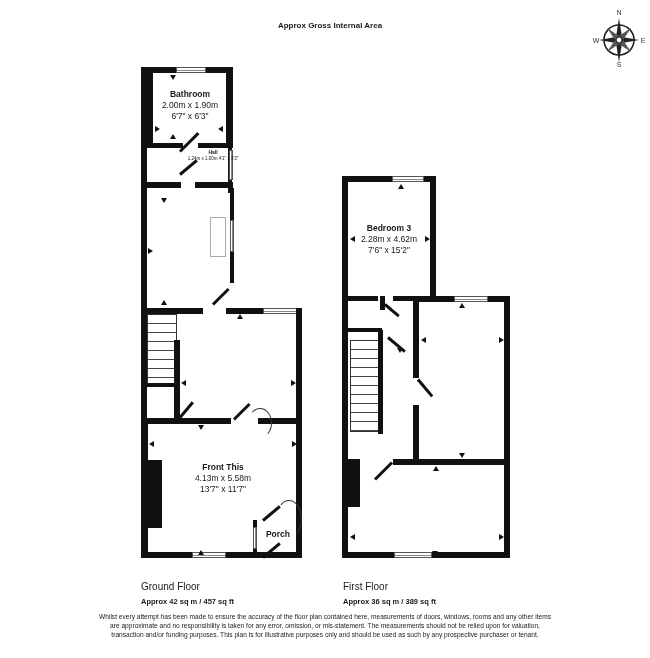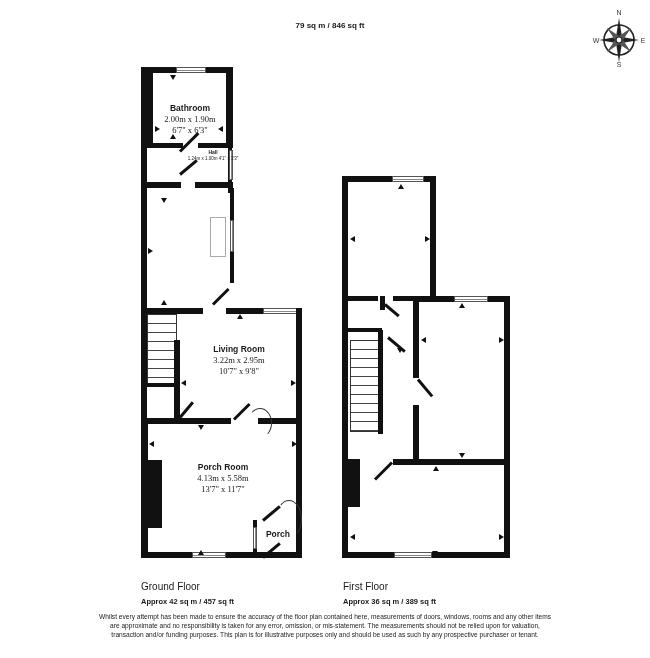--- a/index.html
+++ b/index.html
@@ -6,41 +6,41 @@
   body { width:650px; height:658px; position:relative; overflow:hidden; font-family:"Liberation Sans", sans-serif; color:#1a1a1a; }
   .abs { position:absolute; }
   .wall { position:absolute; background:#111; }
   .win { position:absolute; background:#fff; border:1px solid #555; box-sizing:border-box; }
   .win::after { content:""; position:absolute; left:0; right:0; top:50%; height:1px; background:#888; }
   .winv { position:absolute; background:#fff; border:1px solid #555; box-sizing:border-box; }
   .winv::after { content:""; position:absolute; top:0; bottom:0; left:50%; width:1px; background:#888; }
   .title { text-align:center; font-weight:bold; font-size:8px; line-height:10px; }
   .room-label { position:absolute; text-align:center; font-size:8.5px; line-height:11px; white-space:nowrap; transform:translateX(-50%); }
   .room-label .nm { font-weight:bold; display:block; }
-  .room-label .dm { display:block;font-family:Liberation Serif, serif; }
+  .room-label .dm { display:block; }
   .hall-label { position:absolute; text-align:center; font-size:4.5px; line-height:5.5px; white-space:nowrap; transform:translateX(-50%); }
   .hall-label .nm { font-weight:bold; display:block; font-size:5px; }
   .arrow { position:absolute; width:0; height:0; }
   .au { border-left:3px solid transparent; border-right:3px solid transparent; border-bottom:5px solid #111; }
   .ad { border-left:3px solid transparent; border-right:3px solid transparent; border-top:5px solid #111; }
   .al { border-top:3px solid transparent; border-bottom:3px solid transparent; border-right:5px solid #111; }
   .ar { border-top:3px solid transparent; border-bottom:3px solid transparent; border-left:5px solid #111; }
   .stairs { position:absolute; border:1px solid #333; box-sizing:border-box; background:repeating-linear-gradient(to bottom, #fff 0, #fff 8px, #444 8px, #444 9px); }
   .door-leaf { position:absolute; background:#111; height:3px; transform-origin:0 50%; }
   .door-arc { position:absolute; border:1px solid #333; border-radius:50%; box-sizing:border-box; }
   .floor-name { position:absolute; font-size:10px; }
   .floor-area { position:absolute; font-size:7.5px; font-weight:bold; }
   .disclaimer { position:absolute; left:95px; width:460px; top:612px; font-size:6.6px; line-height:9px; text-align:center; color:#222; }
   .compass { position:absolute; left:592px; top:6px; width:54px; height:62px; }
 </style>
 </head>
 <body>
 
 <div class="abs title" style="left:230px; top:21px; width:200px;">
-  <div>79 sq m / 846 sq ft</div>
+  <div>Approx Gross Internal Area</div>
 </div>
 
 <div class="compass">
   <svg width="54" height="62" viewBox="0 0 54 62">
     <text x="27" y="9" font-size="7" text-anchor="middle" font-family="Liberation Sans, sans-serif" fill="#333">N</text>
     <text x="27" y="61" font-size="7" text-anchor="middle" font-family="Liberation Sans, sans-serif" fill="#333">S</text>
     <text x="4" y="37" font-size="7" text-anchor="middle" font-family="Liberation Sans, sans-serif" fill="#333">W</text>
     <text x="51" y="37" font-size="7" text-anchor="middle" font-family="Liberation Sans, sans-serif" fill="#333">E</text>
     <circle cx="27" cy="34" r="15" fill="none" stroke="#222" stroke-width="1.6"></circle>
     <polygon points="27,12 30,31 27,34 24,31" fill="#222"></polygon>
@@ -113,37 +113,32 @@
   <div class="arrow au" style="left:161px; top:300px;"></div>
   <div class="arrow ar" style="left:148px; top:248px;"></div>
   <div class="arrow au" style="left:237px; top:314px;"></div>
   <div class="arrow al" style="left:181px; top:380px;"></div>
   <div class="arrow ar" style="left:291px; top:380px;"></div>
   <div class="arrow ad" style="left:198px; top:425px;"></div>
   <div class="arrow au" style="left:198px; top:550px;"></div>
   <div class="arrow al" style="left:149px; top:441px;"></div>
   <div class="arrow ar" style="left:292px; top:441px;"></div>
 
-  <div class="room-label" style="left:190px; top:103px;">
+  <div class="room-label" style="left:190px; top:89px;">
     <span class="nm">Bathroom</span>
     <span class="dm">2.00m x 1.90m</span>
     <span class="dm">6'7" x 6'3"</span>
   </div>
   <div class="hall-label" style="left:213px; top:150px;">
     <span class="nm">Hall</span>
     <span class="dm">1.24m x 1.00m</span>
     <span class="dm">4'1" x 3'3"</span>
   </div>
-  <div class="room-label" style="left:239px; top:344px;">
-    <span class="nm">Living Room</span>
-    <span class="dm">3.22m x 2.95m</span>
-    <span class="dm">10'7" x 9'8"</span>
-  </div>
   <div class="room-label" style="left:223px; top:462px;">
-    <span class="nm">Porch Room</span>
+    <span class="nm">Front This</span>
     <span class="dm">4.13m x 5.58m</span>
     <span class="dm">13'7" x 11'7"</span>
   </div>
   <div class="room-label" style="left:278px; top:529px;">
     <span class="nm">Porch</span>
   </div>
 </div>
 
 <div class="abs" style="left:0;top:0;width:650px;height:600px;">
 
@@ -181,20 +176,25 @@
   <div class="arrow ad" style="left:397px; top:348px;"></div>
   <div class="arrow au" style="left:459px; top:303px;"></div>
   <div class="arrow al" style="left:421px; top:337px;"></div>
   <div class="arrow ar" style="left:499px; top:337px;"></div>
   <div class="arrow ad" style="left:459px; top:453px;"></div>
   <div class="arrow au" style="left:433px; top:466px;"></div>
   <div class="arrow al" style="left:350px; top:534px;"></div>
   <div class="arrow ar" style="left:499px; top:534px;"></div>
   <div class="arrow ad" style="left:432px; top:551px;"></div>
 
+  <div class="room-label" style="left:389px; top:223px;">
+    <span class="nm">Bedroom 3</span>
+    <span class="dm">2.28m x 4.62m</span>
+    <span class="dm">7'6" x 15'2"</span>
+  </div>
 </div>
 
 <div class="floor-name" style="left:141px; top:581px;">Ground Floor</div>
 <div class="floor-area" style="left:141px; top:597px;">Approx 42 sq m / 457 sq ft</div>
 <div class="floor-name" style="left:343px; top:581px;">First Floor</div>
 <div class="floor-area" style="left:343px; top:597px;">Approx 36 sq m / 389 sq ft</div>
 
 <div class="disclaimer">Whilst every attempt has been made to ensure the accuracy of the floor plan contained here, measurements of doors, windows, rooms and any other items are approximate and no responsibility is taken for any error, omission, or mis-statement. The measurements should not be relied upon for valuation, transaction and/or funding purposes. This plan is for illustrative purposes only and should be used as such by any prospective purchaser or tenant.</div>
 
 </body></html>

